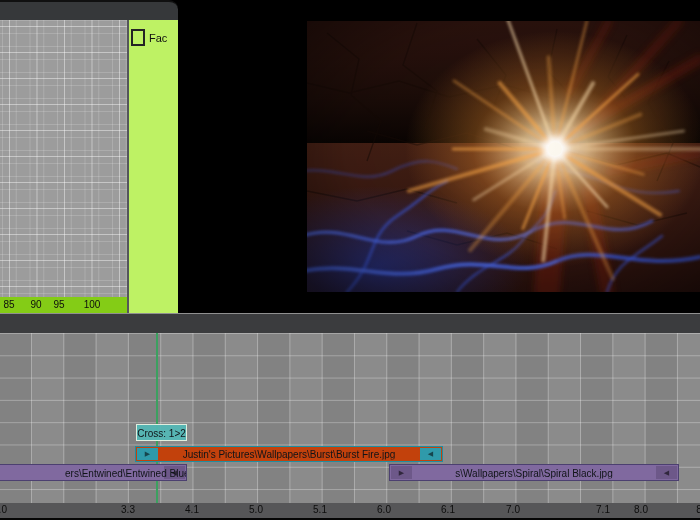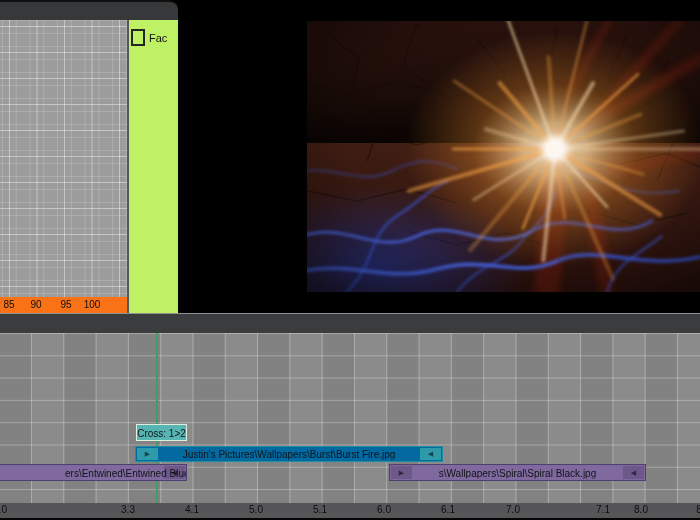--- a/index.html
+++ b/index.html
@@ -9,21 +9,21 @@
   .ipo-header{position:absolute;left:0;top:0;width:178px;height:20px;background:#36383a;
               border-top:2px solid #101010;border-radius:0 9px 0 0;box-sizing:border-box;}
   .ipo-grid{position:absolute;left:0;top:20px;width:127px;height:277px;background-color:#9c9c9c;
     background-image:
       linear-gradient(to right, rgba(255,255,255,0.42) 1px, transparent 1px),
       linear-gradient(to bottom, rgba(255,255,255,0.42) 1px, transparent 1px),
       linear-gradient(to right, rgba(255,255,255,0.16) 1px, transparent 1px),
       linear-gradient(to bottom, rgba(255,255,255,0.16) 1px, transparent 1px);
     background-size:27.5px 100%,100% 26px,13.75px 100%,100% 13px;
     background-position:9px 0,0 6px,2px 0,0 0;}
-  .ipo-axis{position:absolute;left:0;top:297px;width:127px;height:16px;background:#f97316;overflow:hidden;}
+  .ipo-axis{position:absolute;left:0;top:297px;width:127px;height:16px;background:#84cc16;overflow:hidden;}
   .ipo-axis span{position:absolute;top:2px;transform:translateX(-50%);font-size:10px;color:#0d0d0d;white-space:nowrap;}
   .ipo-vsep{position:absolute;left:127px;top:20px;width:2px;height:293px;background:#55565a;}
   .ipo-channels{position:absolute;left:129px;top:20px;width:49px;height:293px;background:#bef264;}
   .chan-row{position:absolute;left:2px;top:9px;display:flex;align-items:center;gap:4px;}
   .chan-box{width:10px;height:13px;border:2px solid #242424;background:transparent;}
   .chan-label{font-size:11px;color:#101010;}
   
   .preview-window{position:absolute;left:178px;top:0;width:522px;height:313px;background:#000;}
   .preview-image{position:absolute;left:129px;top:21px;width:393px;height:271px;}
   
@@ -54,21 +54,21 @@
 </head>
 <body>
 
 <div class="screen">
 
   <div class="ipo-header"></div>
   <div class="ipo-grid"></div>
   <div class="ipo-axis">
       <span style="left: 9px;">85</span>
       <span style="left: 36px;">90</span>
-      <span style="left: 66px;">95</span>
+      <span style="left: 59px;">95</span>
       <span style="left: 92px;">100</span>
     </div>
   <div class="ipo-vsep"></div>
   <div class="ipo-channels">
     <div class="chan-row">
       <span class="chan-box"></span>
       <span class="chan-label">Fac</span>
     </div>
   </div>
 
@@ -177,30 +177,30 @@
 
   <div class="mid-header"></div>
 
   <div class="tl">
     <div class="tl-grid"></div>
     <div class="playhead" style="left: 156px; background: rgb(60, 160, 96);"></div>
     <div id="strips">
         <div class="strip" style="left: 136px; top: 91px; width: 51px; height: 17px; background: rgba(82, 184, 182, 0.92); border: 1px solid rgb(223, 238, 222);">
           <span class="lbl">Cross: 1&gt;2</span>
         </div>
-        <div class="strip" style="left: 135px; top: 113px; width: 308px; height: 16px; background: #0369a1; border: 1px solid rgb(31, 142, 160);">
+        <div class="strip" style="left: 135px; top: 113px; width: 308px; height: 16px; background: #c2410c; border: 1px solid rgb(31, 142, 160);">
           <div class="handle l" style="background: rgb(47, 154, 170);">▶</div>
           <div class="handle r" style="background: rgb(47, 154, 170);">◀</div>
           <span class="lbl">Justin's Pictures\Wallpapers\Burst\Burst Fire.jpg</span>
         </div>
         <div class="strip left-text" style="left: -4px; top: 131px; width: 191px; height: 17px; background: rgb(128, 105, 159); border: 1px solid rgb(76, 64, 112);">
           <div class="handle r" style="background: rgb(109, 88, 137);">◀</div>
           <span class="lbl">ers\Entwined\Entwined Blue.jpg</span>
         </div>
-        <div class="strip" style="left: 389px; top: 131px; width: 257px; height: 17px; background: rgb(128, 105, 159); border: 1px solid rgb(76, 64, 112);">
+        <div class="strip" style="left: 389px; top: 131px; width: 290px; height: 17px; background: rgb(128, 105, 159); border: 1px solid rgb(76, 64, 112);">
           <div class="handle l" style="background: rgb(109, 88, 137);">▶</div>
           <div class="handle r" style="background: rgb(109, 88, 137);">◀</div>
           <span class="lbl">s\Wallpapers\Spiral\Spiral Black.jpg</span>
         </div>
       </div>
     <div class="tl-axis">
         <span style="left: 0px;">3.0</span>
         <span style="left: 63px; margin-top: 40px;">3.1</span>
         <span style="left: 128px;">3.3</span>
         <span style="left: 192px;">4.1</span>

